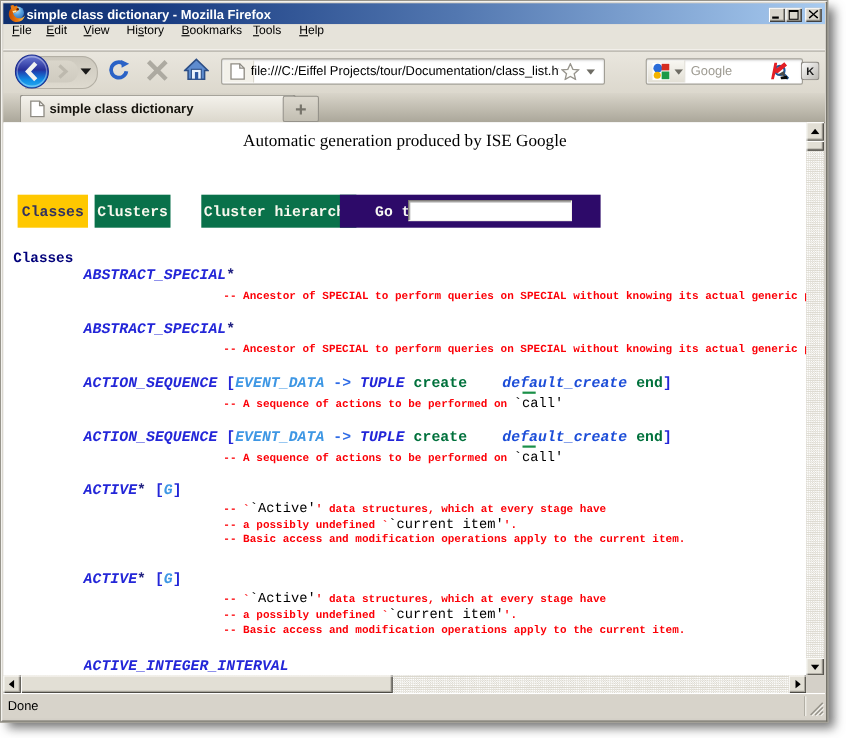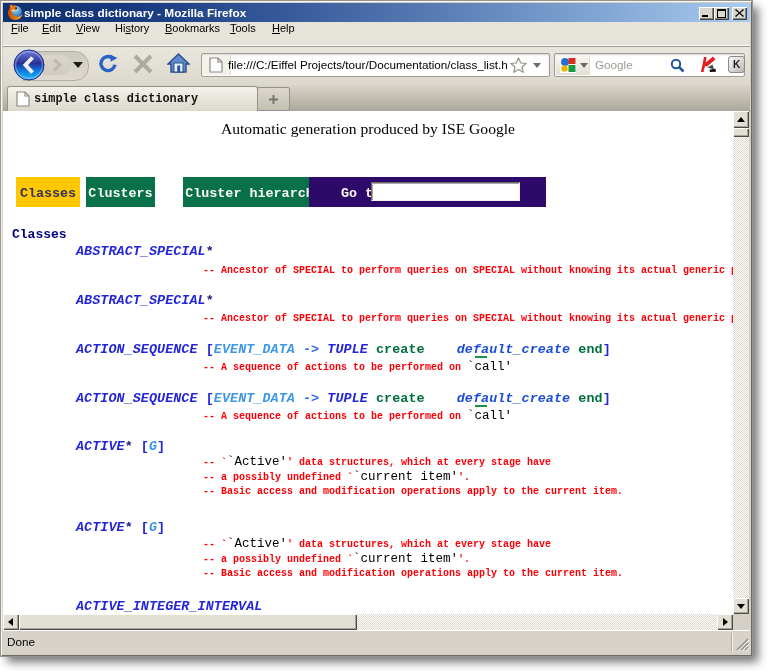--- a/index.html
+++ b/index.html
@@ -16,21 +16,21 @@
  box-shadow:inset 1px 1px 0 #FFFFFF,inset -1px -1px 0 #404040,inset -2px -2px 0 #8A887F;}
 
 #menubar{left:3px;top:22px;width:747px;height:24px;background:#E6E3DA;border-bottom:1px solid #9A978E;box-shadow:inset 0 -1px 0 #fdfcfa;}
 .mi{position:absolute;top:0;font-size:11px;color:#000;}
 .mi u{text-decoration:underline;}
 
 #toolbar{left:3px;top:47px;width:747px;height:38px;background:linear-gradient(#E9E6DE,#DCD8CD);}
 .field{position:absolute;top:6px;height:22px;background:#fff;border:1px solid #A19E95;border-radius:2px;box-shadow:inset 0 1px 2px rgba(0,0,0,.18);}
 
 #tabstrip{left:3px;top:85px;width:747px;height:26px;background:linear-gradient(#D8D4C9,#ABA79A);border-bottom:1px solid #8B887F;}
-#tab{position:absolute;left:4px;top:1px;width:249px;height:24px;background:linear-gradient(#F4F2EC,#DBD7CC);border:1px solid #95928A;border-bottom:none;border-radius:3px 3px 0 0;font-family:Liberation Mono, monospace;}
+#tab{position:absolute;left:15px;top:1px;width:249px;height:24px;background:linear-gradient(#F4F2EC,#DBD7CC);border:1px solid #95928A;border-bottom:none;border-radius:3px 3px 0 0;}
 #tabplus{position:absolute;left:254px;top:2px;width:31px;height:22px;background:linear-gradient(#DCD8CE,#C2BEB2);border:1px solid #95928A;border-radius:2px;}
 
 #content{left:3px;top:111px;width:730px;height:503px;background:#fff;overflow:hidden;font-family:"Liberation Mono",monospace;}
 .line{position:absolute;white-space:pre;line-height:1;}
 .cls{font-size:13.4px;font-weight:bold;font-style:italic;color:#2326D8;letter-spacing:0.07px;}
 .cmt{font-size:10px;font-weight:bold;color:#FC0007;}
 .blk{font-size:12.5px;font-weight:normal;font-style:normal;color:#000;}
 .lb{color:#3E97E4;}
 .gb{color:#00713C;font-style:normal;}
 .gi{color:#1d4ed8;margin-left:24px;}
@@ -145,21 +145,21 @@
       </svg>
       <div class="abs" style="left:26px;top:0;width:280px;height:22px;overflow:hidden;font-size:11.7px;line-height:22px;color:#000;white-space:nowrap;">file:///C:/Eiffel Projects/tour/Documentation/class_list.html</div>
       <svg class="abs" style="left:308px;top:3px" width="17" height="16" viewBox="0 0 17 16">
         <path d="M8.5 1 L10.8 6 L16 6.5 L12 10 L13.2 15.2 L8.5 12.5 L3.8 15.2 L5 10 L1 6.5 L6.2 6 Z" fill="#FDFDFA" stroke="#97948C" stroke-width="1.2"></path>
       </svg>
       <svg class="abs" style="left:331px;top:9px" width="8" height="5" viewBox="0 0 8 5">
           <path d="M0 0 H8 L4 5 Z" fill="#6E6C64"></path>
         </svg>
     </div>
 
-    <div class="field" style="left:551px;width:141px;padding-left:48px;">
+    <div class="field" style="left:584px;width:141px;">
       <div class="abs" style="left:1px;top:1px;width:33px;height:20px;background:linear-gradient(#F8F7F2,#E2DFD5);"></div>
       <svg class="abs" style="left:5px;top:3px" width="16" height="16" viewBox="0 0 16 16">
         <rect x="0" y="0" width="16" height="16" fill="#fff"></rect>
         <circle cx="5" cy="5" r="4" fill="#2A6CD8"></circle>
         <rect x="8.5" y="1" width="7" height="6" fill="#D62D20"></rect>
         <rect x="8.5" y="8" width="7" height="7" fill="#1B9A48"></rect>
         <circle cx="4.5" cy="11.5" r="3.2" fill="#F4B400"></circle>
       </svg>
       <svg class="abs" style="left:25px;top:9px" width="8" height="5" viewBox="0 0 8 5">
           <path d="M0 0 H8 L4 5 Z" fill="#6E6C64"></path>

